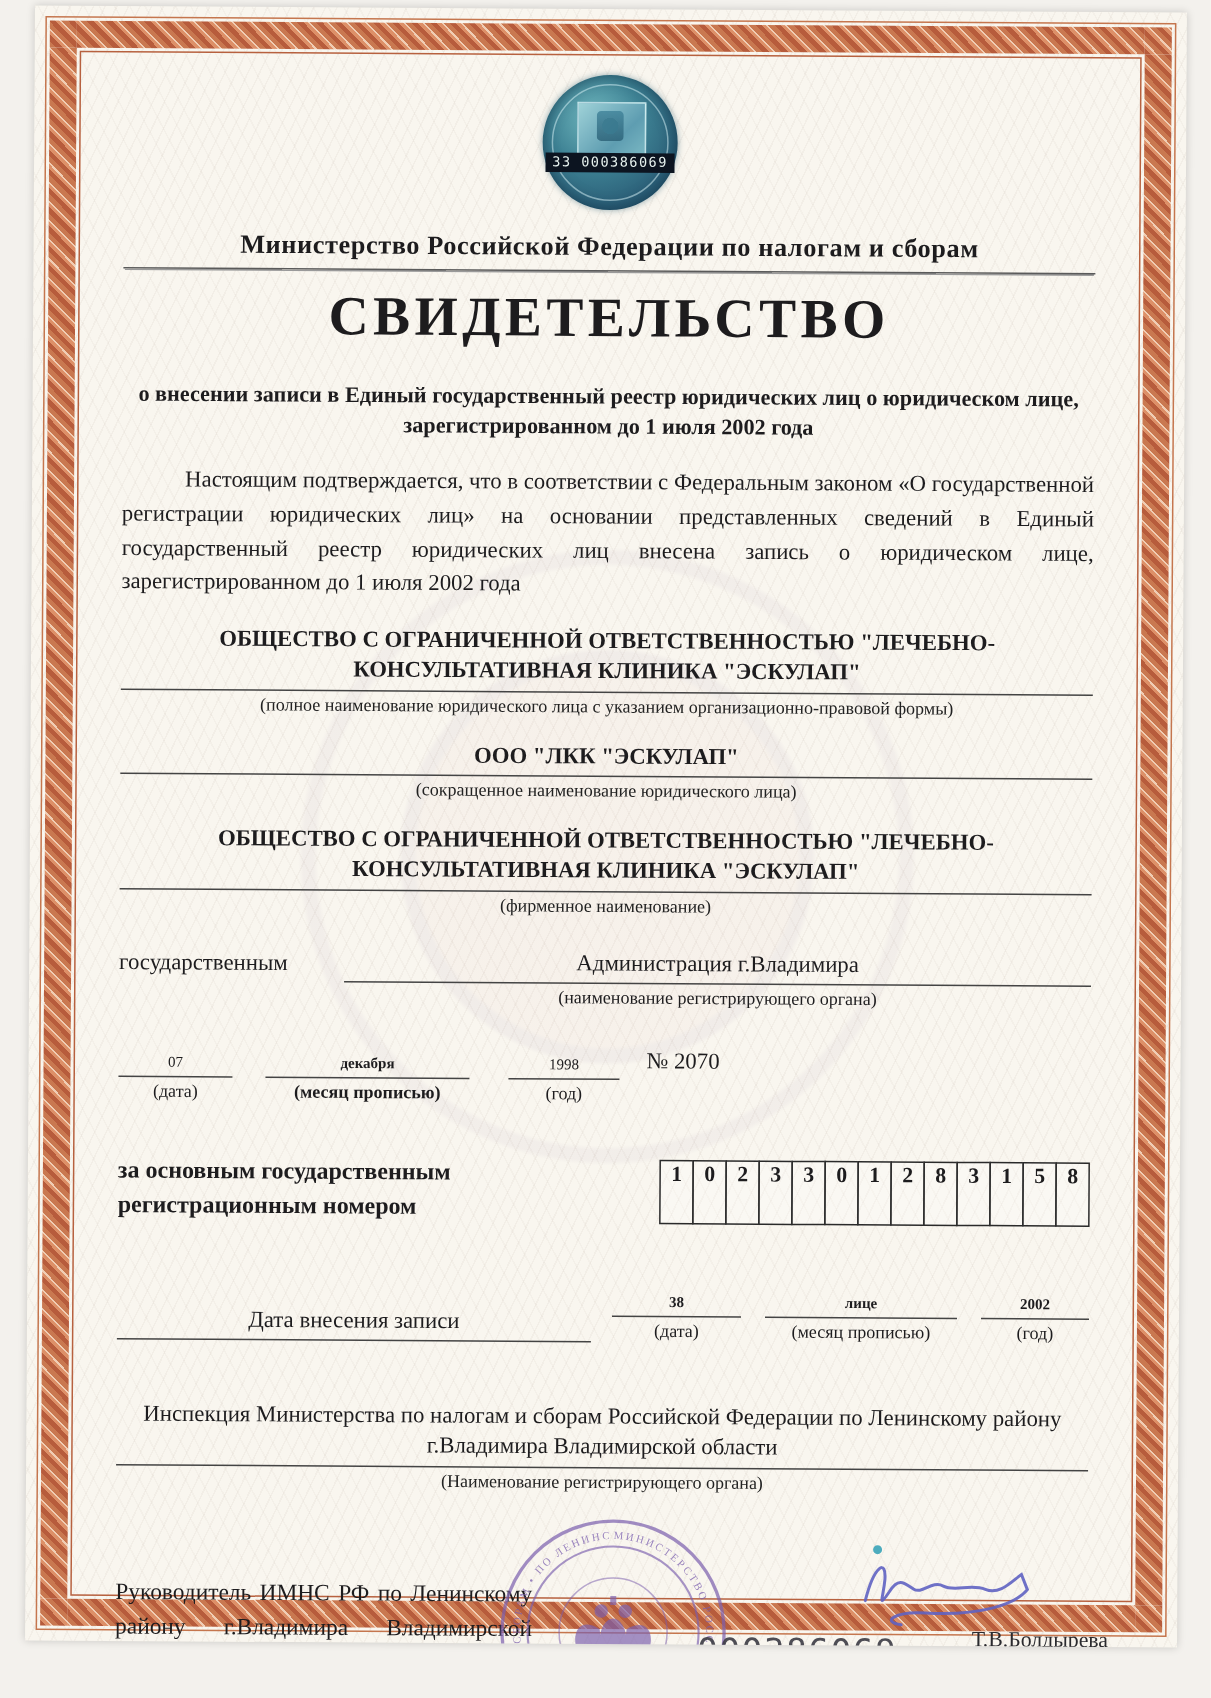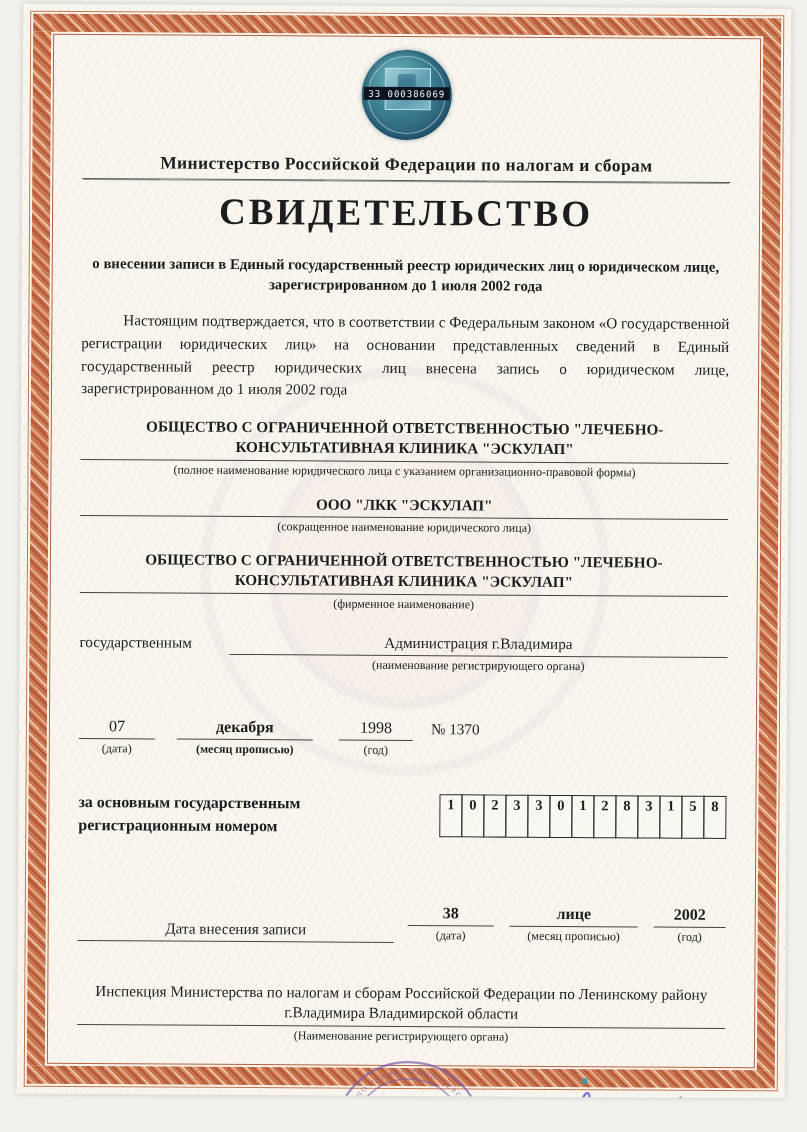--- a/index.html
+++ b/index.html
@@ -50,21 +50,21 @@
     position:absolute;left:23px;top:18px;width:44px;height:40px;
     background:linear-gradient(135deg,#9fd2d8,#5e9db1 60%,#7fbcc6);
     border:1px solid rgba(240,255,255,.6);
   }
   .hologram .emblem{
     position:absolute;left:36px;top:24px;width:18px;height:20px;
     background:radial-gradient(circle,#2f6f86 0 40%,rgba(0,0,0,0) 41%),linear-gradient(#40839a,#2b6076);
     border-radius:3px;opacity:.8;
   }
   .holo-band{
-    position:absolute;left:2px;top:37px;width:86px;height:13px;background:#0c1420;
+    position:absolute;left:2px;top:52px;width:86px;height:13px;background:#0c1420;
     display:flex;align-items:center;justify-content:center;
     font-family:"DejaVu Sans Mono",monospace;font-size:9px;color:#e8f3ef;letter-spacing:1px;
   }
   
   .ministry{
     text-align:center;font-weight:bold;font-size:17.5px;letter-spacing:.4px;
     padding-bottom:5px;border-bottom:1px solid #5a5a5a;
     box-shadow:0 2px 0 -1px #9a9a9a;
   }
   .doc-title{
@@ -87,21 +87,21 @@
   .field-label{font-size:12px;margin-top:2px;color:#222;}
   
   .reg-row{display:flex;margin-top:22px;align-items:flex-end;font-size:15.2px;}
   .reg-row .lbl{width:150px;flex:none;padding-bottom:3px;}
   .reg-row .val-wrap{flex:1;text-align:center;}
   .reg-row .val{display:block;padding-bottom:3px;border-bottom:1px solid #444;font-size:15.2px;}
   .reg-sub{margin-left:150px;text-align:center;font-size:12px;margin-top:2px;}
   
   .date-row{display:flex;margin-top:26px;font-size:15.2px;align-items:flex-end;}
   .dcell{text-align:center;}
-  .dcell .v{display:block;padding:0 4px 3px 4px;border-bottom:1px solid #444;font-size:16px;margin-top:20px;}
+  .dcell .v{display:block;padding:0 4px 3px 4px;border-bottom:1px solid #444;font-size:10px;}
   .dcell .l{display:block;font-size:12px;margin-top:2px;}
   .bold{font-weight:bold;}
   
   .ogrn-row{display:flex;margin-top:34px;align-items:flex-start;}
   .ogrn-label{font-weight:bold;font-size:16px;line-height:1.45;width:340px;flex:none;}
   .ogrn-table{display:flex;margin-left:auto;margin-top:2px;}
   .ogrn-cell{
     width:21px;height:41px;border:1px solid #2a2a2a;margin-left:-1px;
     font-weight:bold;font-size:14.5px;text-align:center;line-height:1.25;
     background:rgba(255,255,255,.25);
@@ -184,21 +184,21 @@
       </div>
       <div class="dcell" style="width:136px;margin-left:22px;font-weight:bold;">
         <span class="v">декабря</span>
         <span class="l">(месяц прописью)</span>
       </div>
       <div class="dcell" style="width:74px;margin-left:26px;">
         <span class="v">1998</span>
         <span class="l">(год)</span>
       </div>
       <div class="dcell" style="margin-left:18px;padding-bottom:20px;">
-        <span>№ 1370</span>
+        <span>№ 2070</span>
       </div>
     </div>
 
     <div class="ogrn-row">
       <div class="ogrn-label">за основным государственным регистрационным номером</div>
       <div class="ogrn-table">
         <div class="ogrn-cell">1</div>
         <div class="ogrn-cell">0</div>
         <div class="ogrn-cell">2</div>
         <div class="ogrn-cell">3</div>

